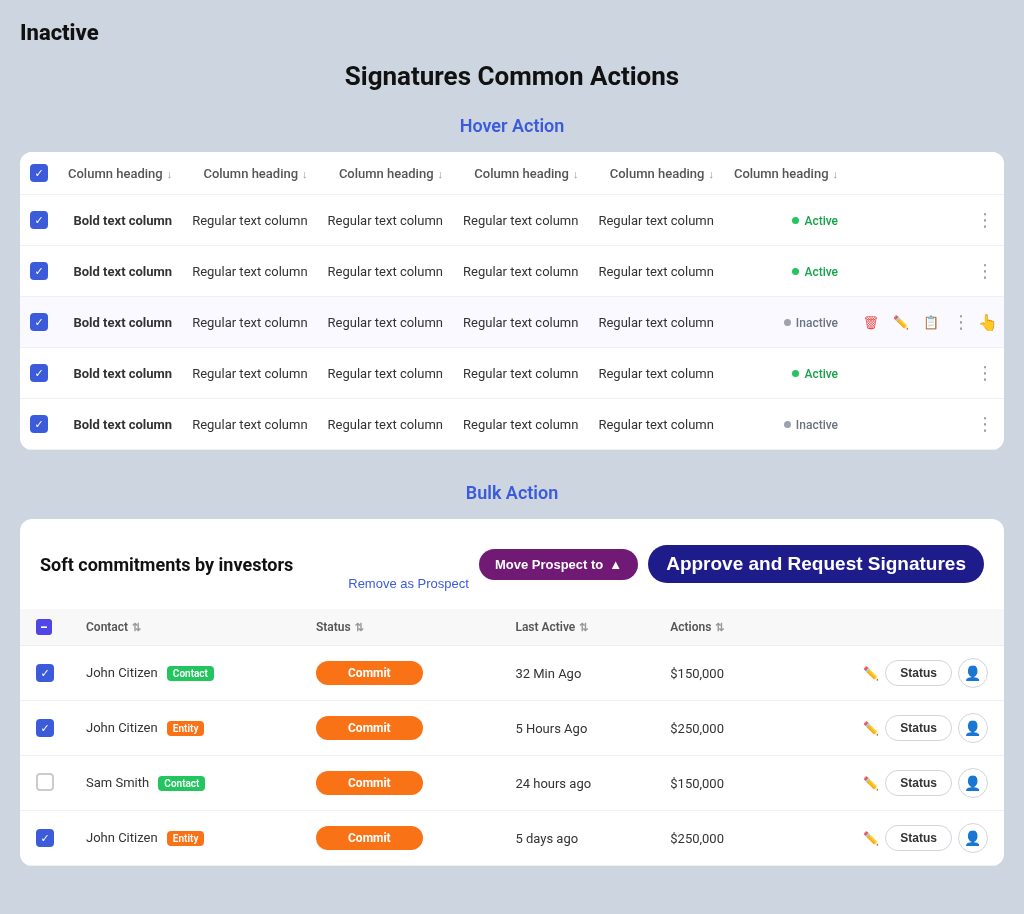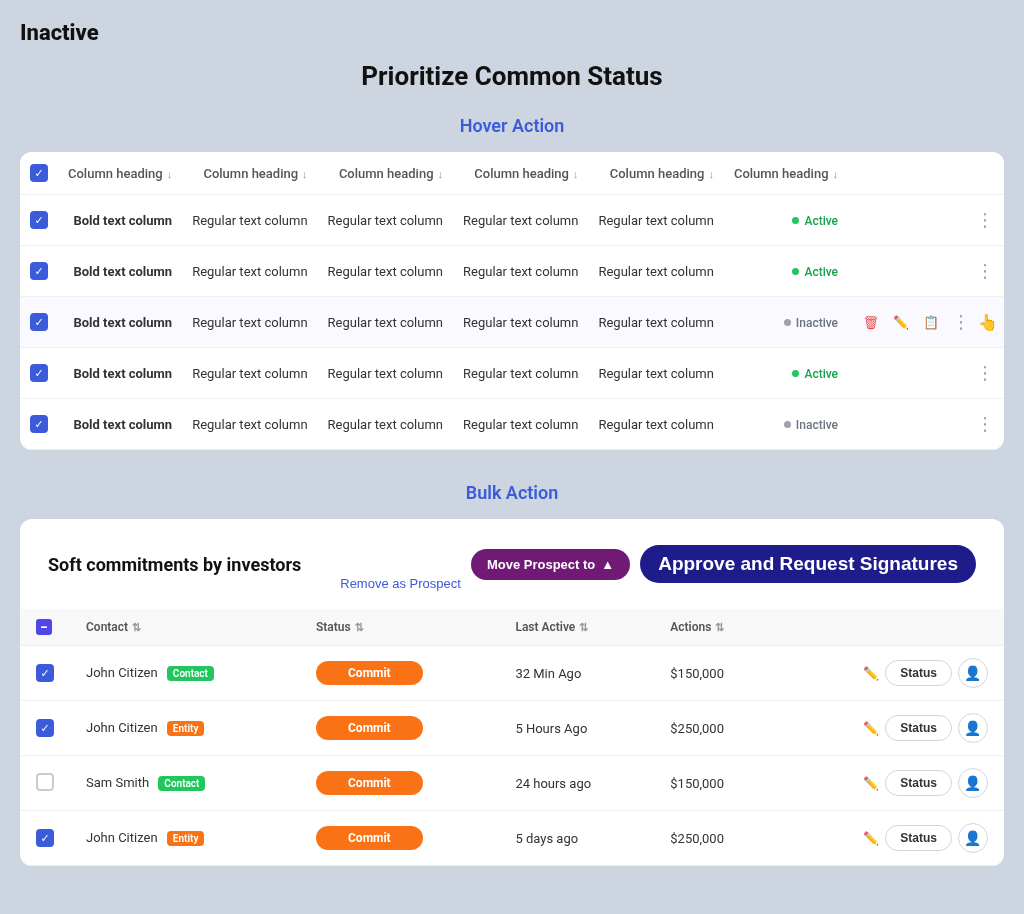--- a/index.html
+++ b/index.html
@@ -125,21 +125,21 @@
     
     .bulk-card {
       background: #fff;
       border-radius: 12px;
       overflow: hidden;
     }
     .bulk-header {
       display: flex;
       align-items: center;
       justify-content: space-between;
-      padding: 18px 28px;
+      padding: 18px 20px;
       gap: 0;
       flex-wrap: wrap;
     }
     .bulk-header-title {
       font-size: 18px;
       font-weight: 700;
       color: #111;
     }
     .bulk-header-actions {
       display: flex; align-items: center; gap: 10px;
@@ -242,21 +242,21 @@
       border-radius: 3px;
       display: inline-flex; align-items: center; justify-content: center;
       color: white; font-size: 14px; font-weight: 700;
     }
   </style>
 </head>
 <body>
 
 <div class="app-title">Inactive</div>
 
-<div class="page-title">Prioritize Common Status</div>
+<div class="page-title">Signatures Common Actions</div>
 
 <div>
   <div class="section-title">Hover Action</div>
   <div class="card">
     <table class="hover-table">
       <thead>
         <tr>
           <th class="col-check">
             <span class="checkbox-checked">✓</span>
           </th>

